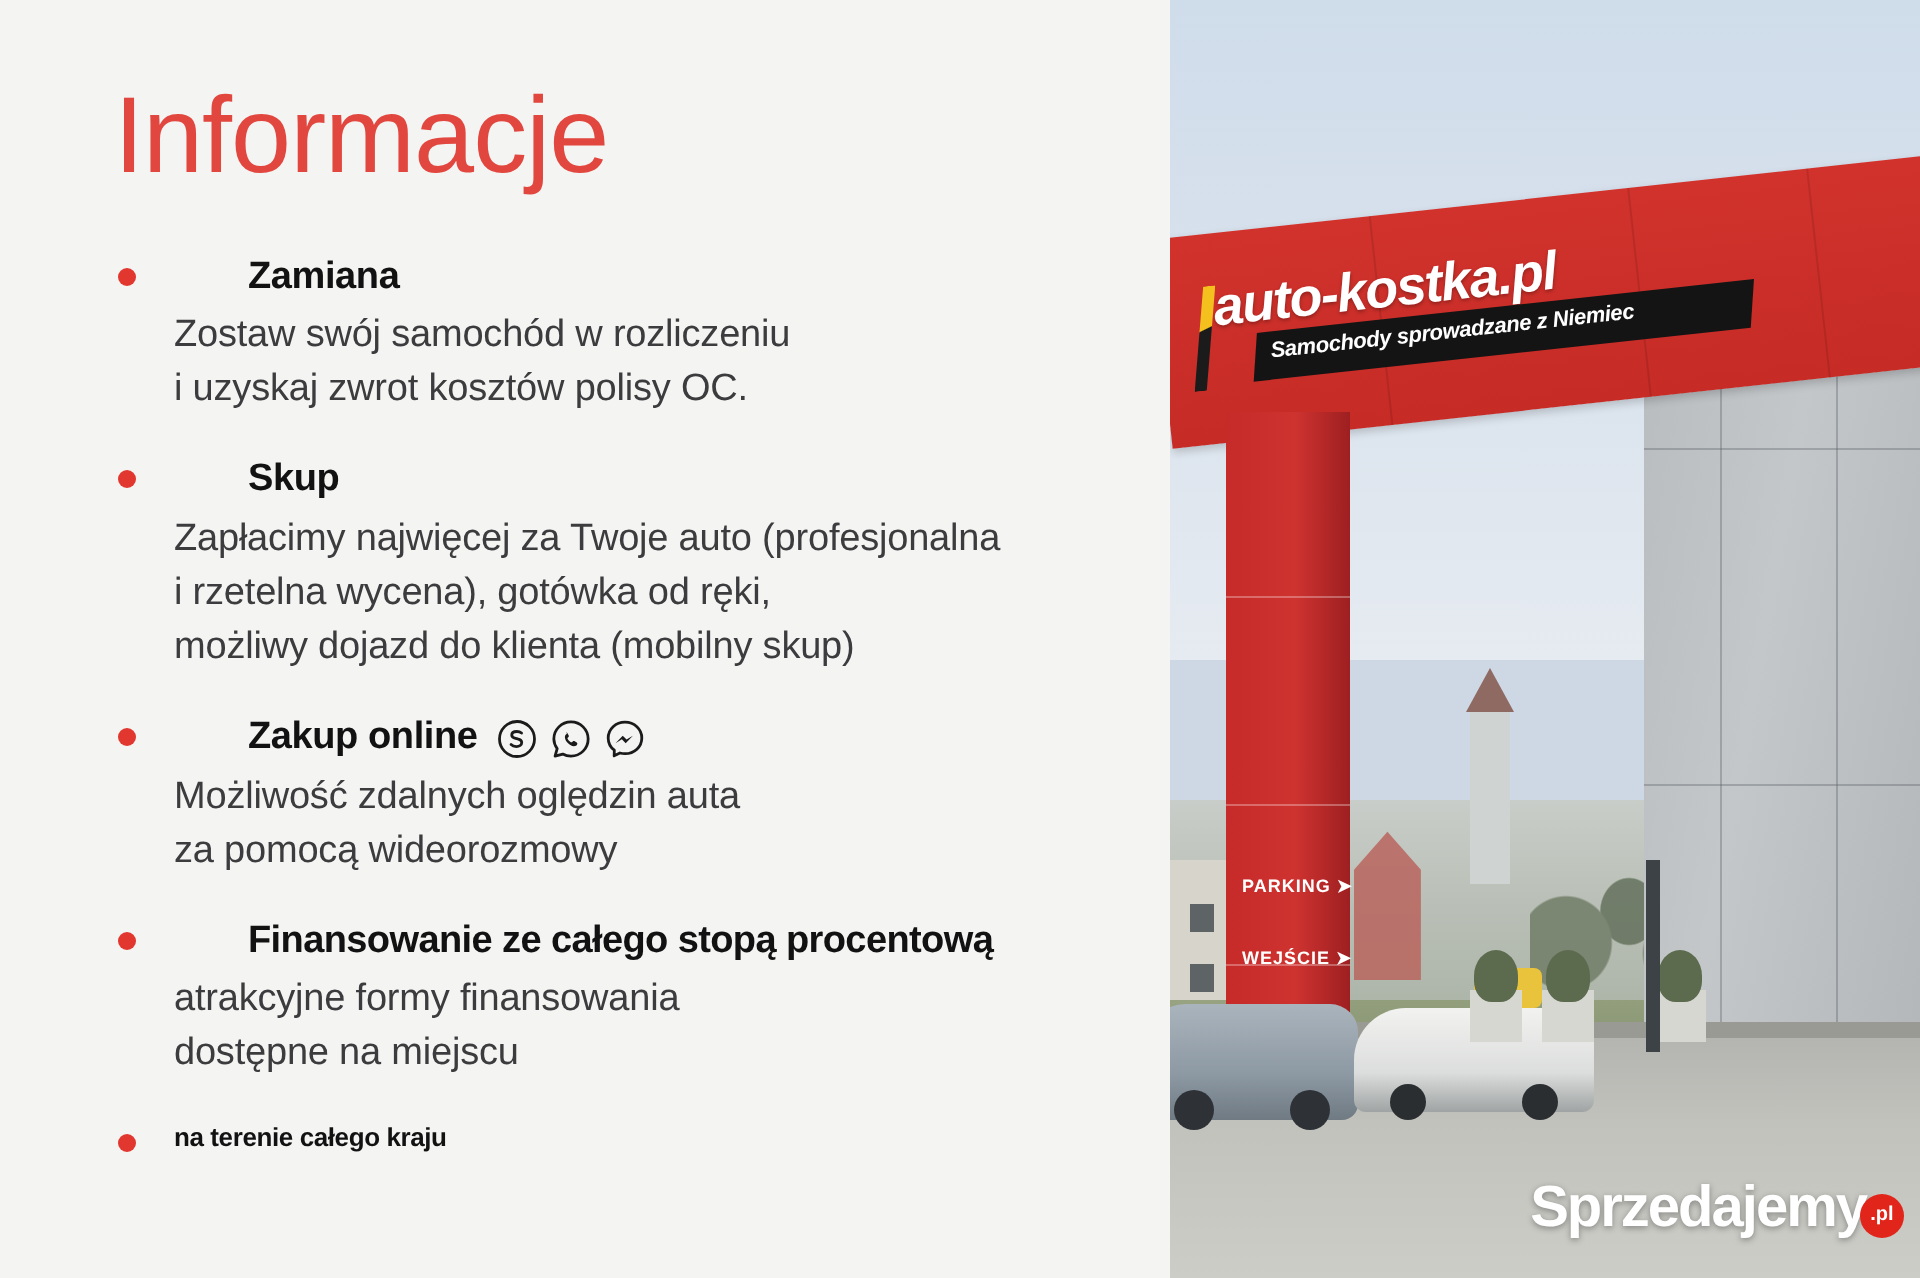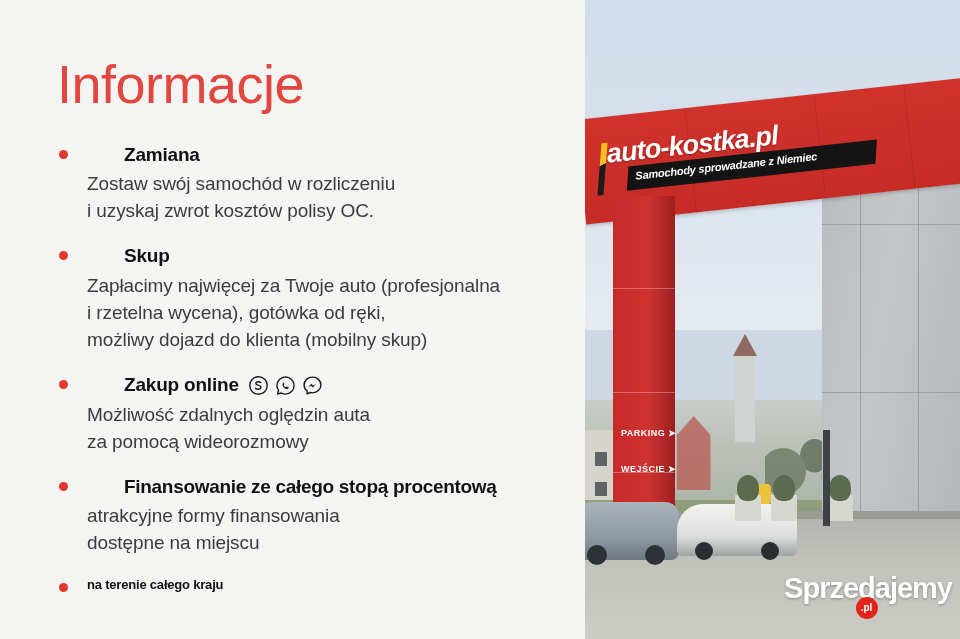--- a/index.html
+++ b/index.html
@@ -15,21 +15,21 @@
     background: #f5f5f4;
     display: flex;
   }
 
   
   .info-panel {
     position: relative;
     width: 585px;
     height: 639px;
     background: #f4f4f3;
-    padding: 56px 0 0 57px;
+    padding: 40px 0 0 57px;
   }
   .page-title {
     font-size: 54px;
     font-weight: 400;
     letter-spacing: -0.5px;
     color: #e2473f;
     line-height: 1.05;
     margin-bottom: 30px;
   }
 
@@ -216,21 +216,21 @@
     position: absolute;
     left: 243px; top: 230px;
     width: 70px; height: 300px;
     background: linear-gradient(180deg, #e9ecee 0%, #dfe3e5 60%, #c9ccca 100%);
     opacity: .9;
   }
 
   
   .pillar {
     position: absolute;
-    left: 28px; top: 196px;
+    left: 28px; top: 206px;
     width: 62px; height: 360px;
     background: linear-gradient(90deg, #c62a29 0%, #cf3330 55%, #9e1f21 100%);
   }
   .pillar .seg {
     position: absolute; left: 0; right: 0; height: 1px; background: rgba(255,255,255,.30);
   }
   .pillar-label {
     position: absolute;
     left: 8px;
     color: #ffffff;
@@ -282,23 +282,22 @@
   .yellow-van {
     position: absolute; left: 152px; top: 484px; width: 34px; height: 20px;
     background: #e8c33b; border-radius: 4px;
   }
 
   
   .watermark {
     position: absolute;
     right: 8px; bottom: 20px;
     display: flex;
-    align-items: center;
+    align-items: flex-end;
     z-index: 12;
-    flex-direction: column;
   }
   .watermark-text {
     font-size: 29px;
     font-weight: bold;
     color: #ffffff;
     letter-spacing: -1px;
     text-shadow: 0 1px 3px rgba(0,0,0,.35);
     line-height: 1;
   }
   .watermark-badge {

